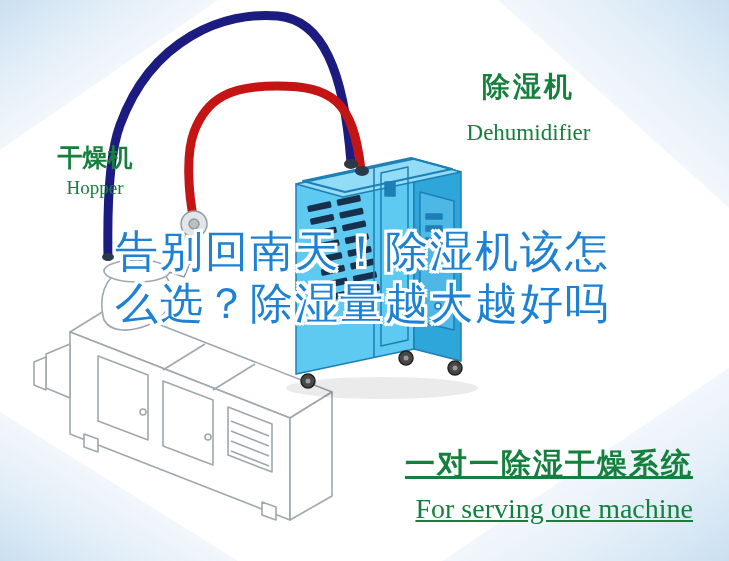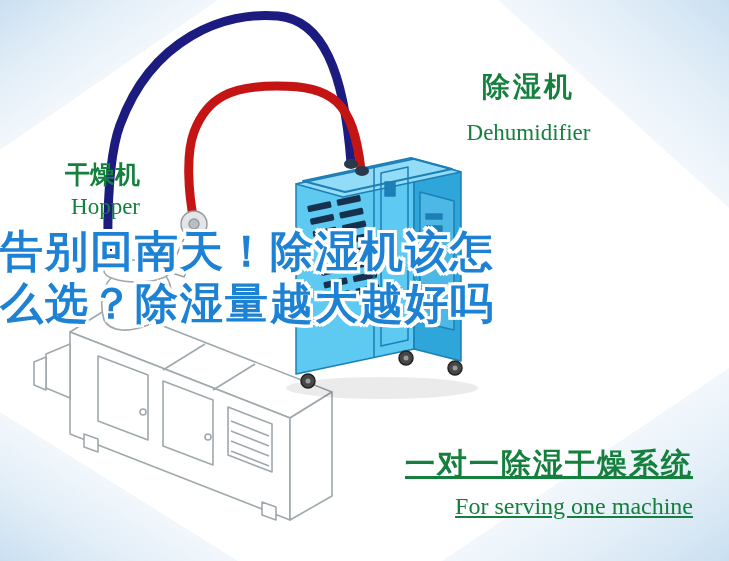--- a/index.html
+++ b/index.html
@@ -4,32 +4,32 @@
 <style>
   html,body{margin:0;padding:0;background:#ffffff;}
   .stage{
     position:relative;width:729px;height:561px;overflow:hidden;background:#ffffff;
     font-family:"Liberation Sans", sans-serif;
   }
   .stage > svg{position:absolute;left:0;top:0;z-index:1;}
   .label{position:absolute;z-index:2;color:#15803d;}
   .label .zh{font-weight:bold;}
   .label .en{font-family:"Liberation Serif", serif;}
-  #hopper-label{left:50px;top:158px;width:90px;text-align:right;}
+  #hopper-label{left:50px;top:141px;width:90px;text-align:center;}
   #hopper-label .zh{font-size:25px;}
-  #hopper-label .en{font-size:23px;margin-top:3px;}
+  #hopper-label .en{font-size:19px;margin-top:3px;}
   #dehum-label{left:426px;top:68px;width:205px;text-align:center;}
   #dehum-label .zh{font-size:28px;letter-spacing:3px;}
   #dehum-label .en{font-size:23px;margin-top:14px;}
   #system-label{right:36px;top:444px;text-align:right;text-decoration:underline;}
   #system-label .zh{font-size:30px;letter-spacing:2px;}
-  #system-label .en{font-size:24px;margin-top:8px;}
+  #system-label .en{font-size:28px;margin-top:8px;}
   #main-title{
-    position:absolute;z-index:3;left:0;top:226px;width:610px;text-align:left;
-    font-weight:bold;font-size:43px;line-height:1.2;letter-spacing:2px;
+    position:absolute;z-index:3;left:0;top:226px;width:610px;text-align:right;
+    font-weight:normal;font-size:43px;line-height:1.2;letter-spacing:2px;
     text-shadow:
       3px 0 0 var(--oc), -3px 0 0 var(--oc), 0 3px 0 var(--oc), 0 -3px 0 var(--oc),
       2px 2px 0 var(--oc), -2px 2px 0 var(--oc), 2px -2px 0 var(--oc), -2px -2px 0 var(--oc),
       3px 3px 0 var(--oc), -3px 3px 0 var(--oc), 3px -3px 0 var(--oc), -3px -3px 0 var(--oc);
   }
 </style>
 </head>
 <body>
 
 <div class="stage">

